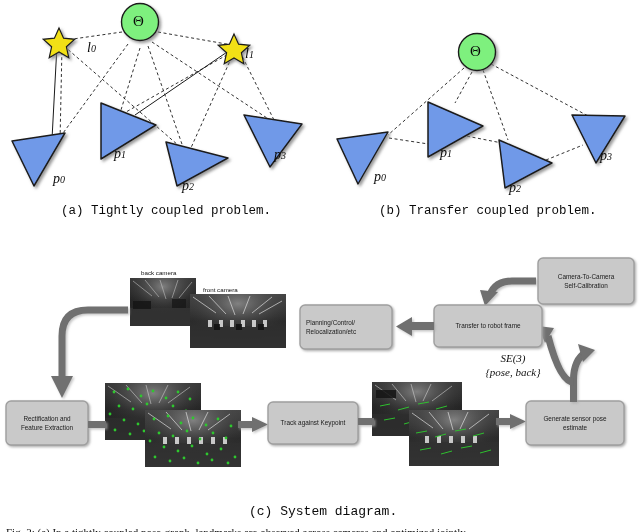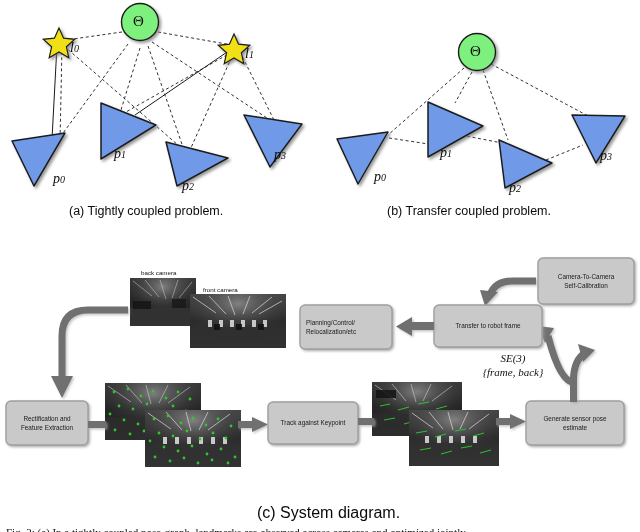--- a/index.html
+++ b/index.html
@@ -3,26 +3,26 @@
 <meta charset="utf-8">
 <style>
   html,body{margin:0;padding:0;}
   body{
     width:640px;height:532px;background:#ffffff;
     font-family:"Liberation Serif", serif;
     overflow:hidden;position:relative;
   }
   #fig{position:absolute;left:0;top:0;width:640px;height:532px;}
   .cap{
-    position:absolute;font-family:Liberation Sans, sans-serif;
-    font-size:12.5px;color:#0a0a0a;white-space:nowrap;margin-left:8px;
+    position:absolute;font-family:Liberation Mono, monospace;
+    font-size:12.5px;color:#0a0a0a;white-space:nowrap;
   }
   .cap-a{left:61px;top:204px;}
   .cap-b{left:379px;top:204px;}
-  .cap-c{left:249px;top:504px;font-size:16px;}
+  .cap-c{left:249px;top:504px;font-size:13px;}
   .trunc{
     position:absolute;left:6px;top:526px;width:628px;height:6px;
     overflow:hidden;font-size:11px;color:#111;white-space:nowrap;
     font-family:"Liberation Serif",serif;
   }
   .boxlabel{
     position:absolute;display:flex;align-items:center;justify-content:center;
     text-align:center;font-family:"Liberation Sans",sans-serif;
     font-size:6.4px;color:#1a1a1a;line-height:1.45;
     pointer-events:none;
@@ -384,21 +384,21 @@
       <rect x="410" y="322" width="24" height="8" fill="#6f6f6f"></rect>
       <polygon points="412,317 412,336 396,326.5" fill="#6f6f6f"></polygon>
     </g>
 
     <g>
       <rect x="300" y="305" width="92" height="44" rx="5" ry="5" fill="#c9c9c9" stroke="#9f9f9f" stroke-width="1.4" filter="url(#boxshadow)"></rect>
     </g>
   </g>
 </svg>
 
-<div class="nodelabel" style="left:70px;top:40px;">
+<div class="nodelabel" style="left:87px;top:40px;">
   <span>l</span><span class="sub">0</span>
 </div>
 <div class="nodelabel" style="left:245px;top:46px;font-style:italic;">
   <span>l</span><span class="sub">1</span>
 </div>
 <div class="nodelabel" style="left:53px;top:171px;">
   <span>p</span><span class="sub">0</span>
 </div>
 <div class="nodelabel" style="left:114px;top:146px;">
   <span>p</span><span class="sub">1</span>
@@ -427,21 +427,21 @@
 <div class="nodelabel" style="left:470px;top:43px;font-style:normal;font-size:15px;">Θ</div>
 
 <div class="cap cap-a">(a) Tightly coupled problem.</div>
 <div class="cap cap-b">(b) Transfer coupled problem.</div>
 <div class="cap cap-c">(c) System diagram.</div>
 
 <div class="camlabel" style="left:141px;top:269px;">back camera</div>
 <div class="camlabel" style="left:203px;top:286px;">front camera</div>
 
 <div class="mathlabel" style="left:468px;top:352px;width:90px;">SE(3)</div>
-<div class="mathlabel" style="left:450px;top:366px;width:126px;">{frame, back}</div>
+<div class="mathlabel" style="left:450px;top:366px;width:126px;">{pose, back}</div>
 
 <div class="boxlabel" style="left:6px;top:401px;width:82px;height:44px;">
   <span>
     <span>Rectification and</span><br>
     <span>Feature Extraction</span>
   </span>
 </div>
 <div class="boxlabel" style="left:268px;top:402px;width:90px;height:42px;">
   <span>Track against Keypoint</span>
 </div>

